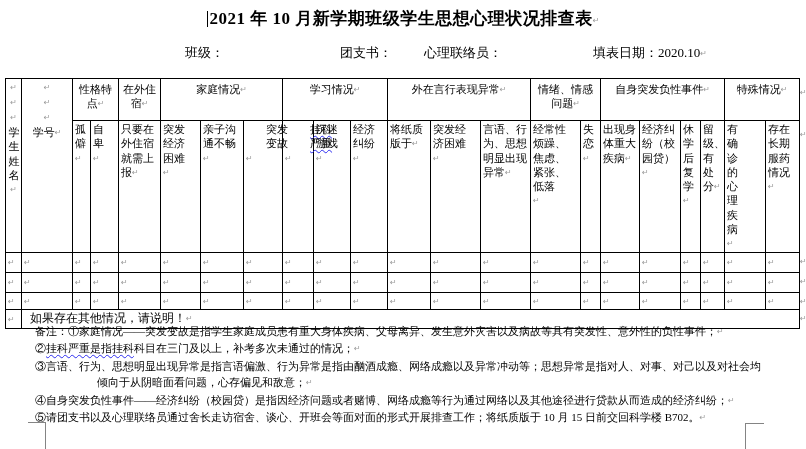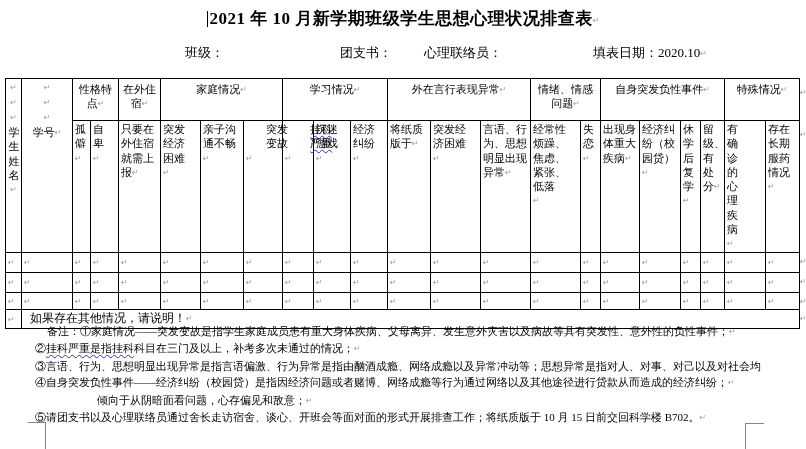--- a/index.html
+++ b/index.html
@@ -21,21 +21,21 @@
   #survey-table tr.r0{height:20px;} #survey-table tr.r1{height:20px;}
   #survey-table tr.r2{height:17px;} #survey-table tr.rnote{height:17px;}
   #survey-table td.empty{vertical-align:middle;padding-left:2px;}
   #survey-table td.other{vertical-align:middle;font-size:12px;padding-left:8px;white-space:nowrap;overflow:hidden;}
   .pilstack{line-height:15px;}
   .narrowlbl{display:block;}
   .wavy{text-decoration:underline;text-decoration-style:wavy;text-decoration-color:#2d2df0;
         text-decoration-thickness:1px;text-underline-offset:2px;}
   .notes{position:absolute;left:35px;top:323px;width:768px;font-size:11px;}
   .note-line{line-height:16.4px;white-space:nowrap;}
-  .note-first{margin-left:12px;}
+  .note-first{}
   .note-cont{margin-left:62px;}
   .corner{position:absolute;}
   #corner-left{left:28px;top:422px;width:17px;height:26px;border-top:1px solid #848484;border-right:1px solid #848484;}
   #corner-right{left:745px;top:423px;width:18px;height:25px;border-top:1px solid #848484;border-left:1px solid #848484;}
   .rowend{position:absolute;left:800px;}
 </style>
 </head>
 <body>
 
 <div class="title-row">
@@ -195,22 +195,22 @@
         <td class="empty"><span class="pil">↵</span></td>
         <td class="other" colspan="21"><span>如果存在其他情况，请说明！</span><span class="pil">↵</span></td>
       </tr>
     </tbody>
   </table>
 
 <div class="notes">
   <div class="note-line note-first"><span>备注：①家庭情况——突发变故是指学生家庭成员患有重大身体疾病、父母离异、发生意外灾害以及病故等具有突发性、意外性的负性事件；</span><span class="pil">↵</span></div>
   <div class="note-line"><span>②</span><span class="wavy">挂科严重是指挂科</span><span>科目在三门及以上，补考多次未通过的情况；</span><span class="pil">↵</span></div>
   <div class="note-line"><span>③言语、行为、思想明显出现异常是指言语偏激、行为异常是指由酗酒成瘾、网络成瘾以及异常冲动等；思想异常是指对人、对事、对己以及对社会均</span></div>
+  <div class="note-line note-cont"><span>倾向于从阴暗面看问题，心存偏见和敌意；</span><span class="pil">↵</span></div>
   <div class="note-line"><span>④自身突发负性事件——经济纠纷（校园贷）是指因经济问题或者赌博、网络成瘾等行为通过网络以及其他途径进行贷款从而造成的经济纠纷；</span><span class="pil">↵</span></div>
-  <div class="note-line note-cont"><span>倾向于从阴暗面看问题，心存偏见和敌意；</span><span class="pil">↵</span></div>
   <div class="note-line"><span>⑤请团支书以及心理联络员通过舍长走访宿舍、谈心、开班会等面对面的形式开展排查工作；将纸质版于 10 月 15 日前交回科学楼 B702。</span><span class="pil">↵</span></div>
 </div>
 
 <div class="corner" id="corner-left"></div>
 <div class="corner" id="corner-right"></div>
 <div id="row-end-marks">
     <div class="rowend" style="top: 82px;"><span class="pil">↵</span></div>
     <div class="rowend" style="top: 124px;"><span class="pil">↵</span></div>
     <div class="rowend" style="top: 251px;"><span class="pil">↵</span></div>
     <div class="rowend" style="top: 271px;"><span class="pil">↵</span></div>

